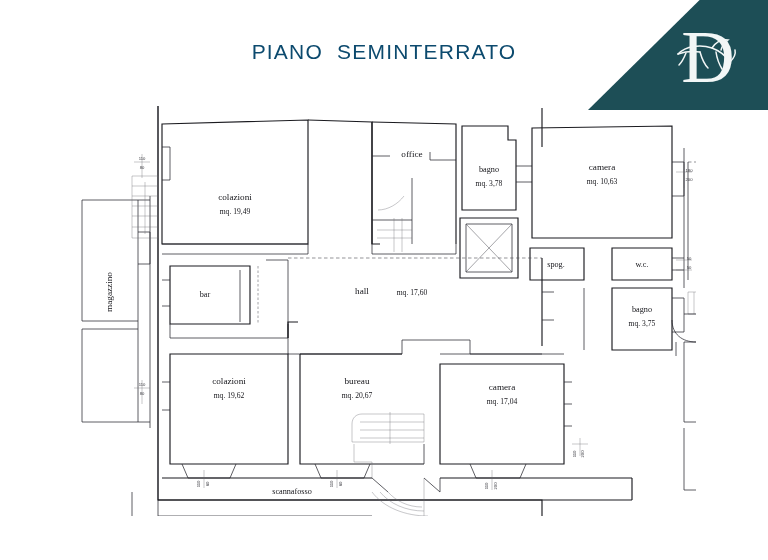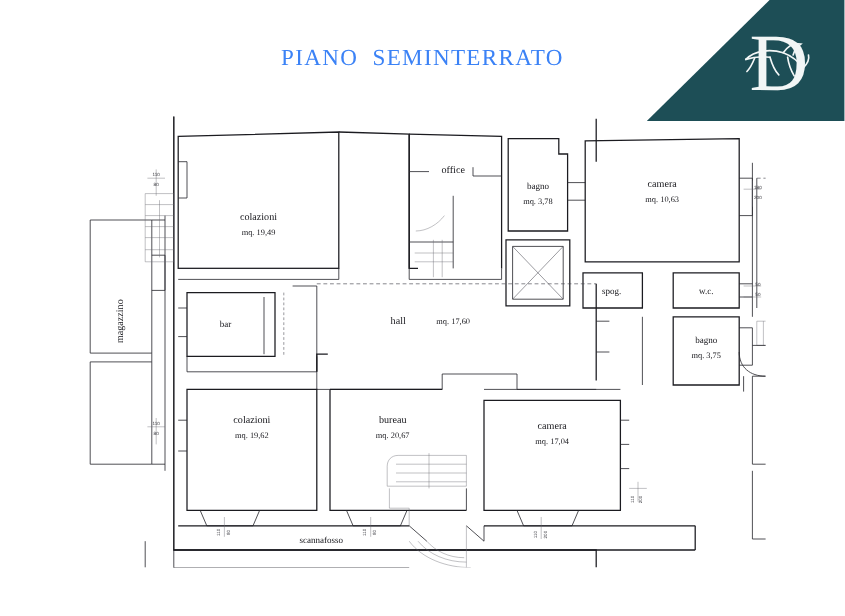--- a/index.html
+++ b/index.html
@@ -43,22 +43,22 @@
   }
   
   #plan-title {
     position: absolute;
     top: 40px;
     left: 0;
     width: 768px;
     text-align: center;
     font-size: 21px;
     letter-spacing: 1.2px;
-    color: #3b82f6;
-    font-family: Liberation Serif, serif;
+    color: #0c4a6e;
+    font-family: Liberation Sans, sans-serif;
     white-space: pre;
   }
   
   #floorplan-svg {
     position: absolute;
     top: 92px;
     left: 72px;
     width: 624px;
     height: 424px;
   }

